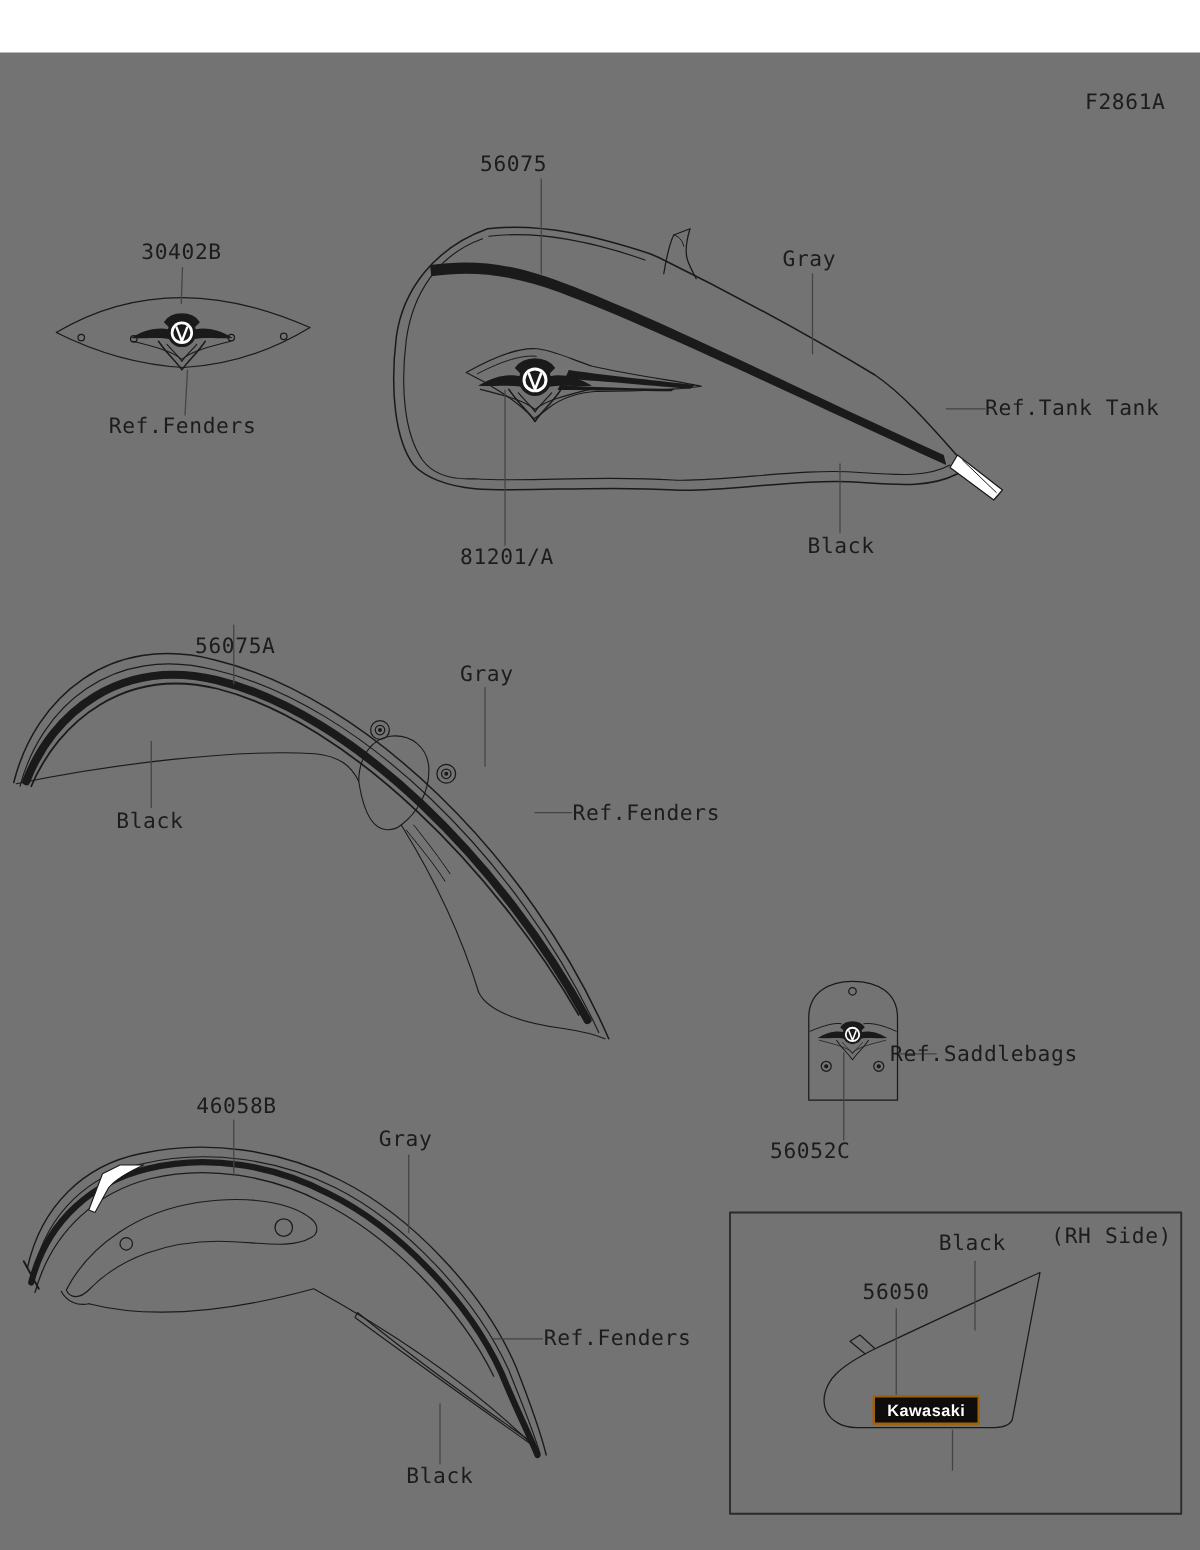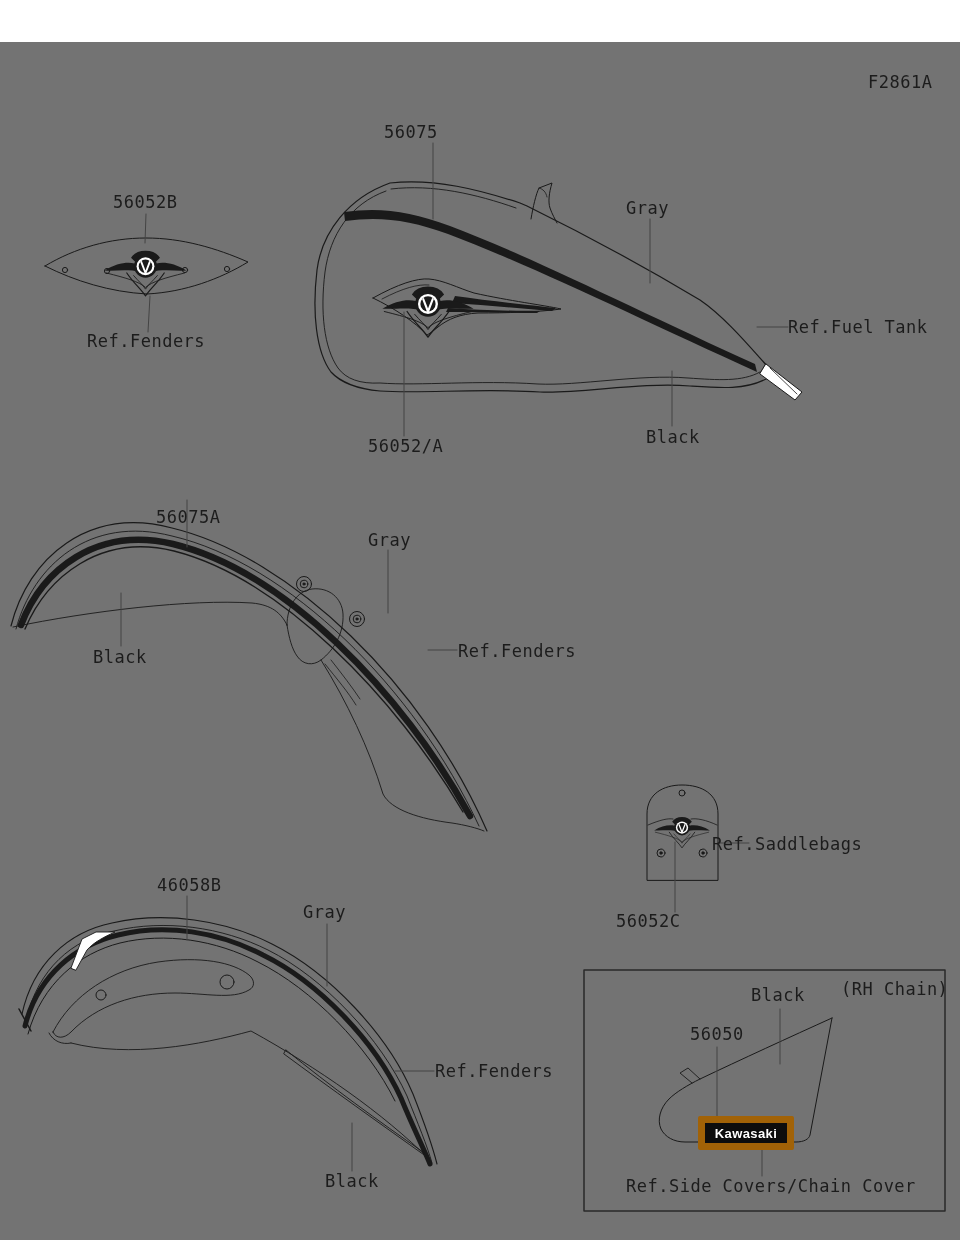--- a/index.html
+++ b/index.html
@@ -19,21 +19,21 @@
     line-height:19px;
     letter-spacing:0.5px;
     white-space:nowrap;
     color:#1c1c1c;
   }
   .logo-badge{
     position:absolute;
     left:698px;top:1074px;
     width:82px;height:20px;
     background:#0d0d0d;
-    border:7px solid #a16207;
+    border:2px solid #a16207;
     border-radius:2px;
     display:flex;align-items:center;justify-content:center;
     font-family:"Liberation Sans",sans-serif;
     font-weight:bold;
     font-size:13px;
     letter-spacing:0.4px;
     color:#ffffff;
     text-shadow:0 0 1px #000;
   }
 </style>
@@ -160,41 +160,40 @@
       <path d="M832,976 C790,995 740,1018 700,1037 C688,1043 676,1050 669,1057 C660,1066 657,1078 661,1087 C665,1095 674,1100 685,1100 L796,1100 C804,1100 809,1097 810,1093 L832,976 Z" stroke-width="1"></path>
       <path d="M700,1037 L688,1026 L680,1031 L692,1041" stroke-width="0.9"></path>
       <path d="M780,967 L780,1022" stroke="#444"></path>
       <path d="M717,1005 L717,1074" stroke="#444"></path>
       <path d="M762,1102 L762,1134" stroke="#444"></path>
     </g>
   </svg>
 
   <div class="lbl" style="left:868px;top:31px">F2861A</div>
 
-  <div class="lbl" style="left:113px;top:151px">56052B</div>
+  <div class="lbl" style="left:113px;top:151px">30402B</div>
   <div class="lbl" style="left:87px;top:290px">Ref.Fenders</div>
 
   <div class="lbl" style="left:384px;top:81px">56075</div>
   <div class="lbl" style="left:626px;top:157px">Gray</div>
-  <div class="lbl" style="left:788px;top:276px">Ref.Fuel Tank</div>
+  <div class="lbl" style="left:788px;top:276px">Ref.Tank Tank</div>
   <div class="lbl" style="left:646px;top:386px">Black</div>
-  <div class="lbl" style="left:368px;top:395px">56052/A</div>
+  <div class="lbl" style="left:368px;top:395px">81201/A</div>
 
   <div class="lbl" style="left:156px;top:466px">56075A</div>
   <div class="lbl" style="left:368px;top:489px">Gray</div>
   <div class="lbl" style="left:93px;top:606px">Black</div>
   <div class="lbl" style="left:458px;top:600px">Ref.Fenders</div>
 
   <div class="lbl" style="left:157px;top:834px">46058B</div>
   <div class="lbl" style="left:303px;top:861px">Gray</div>
   <div class="lbl" style="left:435px;top:1020px">Ref.Fenders</div>
   <div class="lbl" style="left:325px;top:1130px">Black</div>
 
   <div class="lbl" style="left:712px;top:793px">Ref.Saddlebags</div>
   <div class="lbl" style="left:616px;top:870px">56052C</div>
 
-  <div class="lbl" style="left:841px;top:938px">(RH Chain)</div>
+  <div class="lbl" style="left:841px;top:938px">(RH Side)</div>
   <div class="lbl" style="left:751px;top:944px">Black</div>
   <div class="lbl" style="left:690px;top:983px">56050</div>
   <div class="logo-badge">Kawasaki</div>
-  <div class="lbl" style="left:626px;top:1135px">Ref.Side Covers/Chain Cover</div>
 
 </div>
 
 </body></html>

